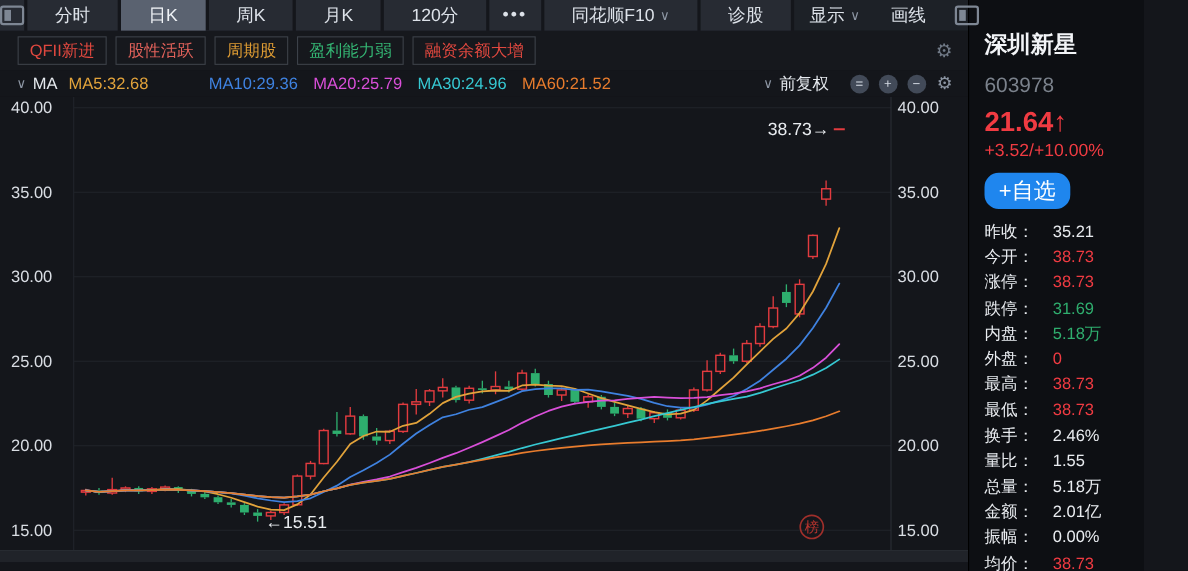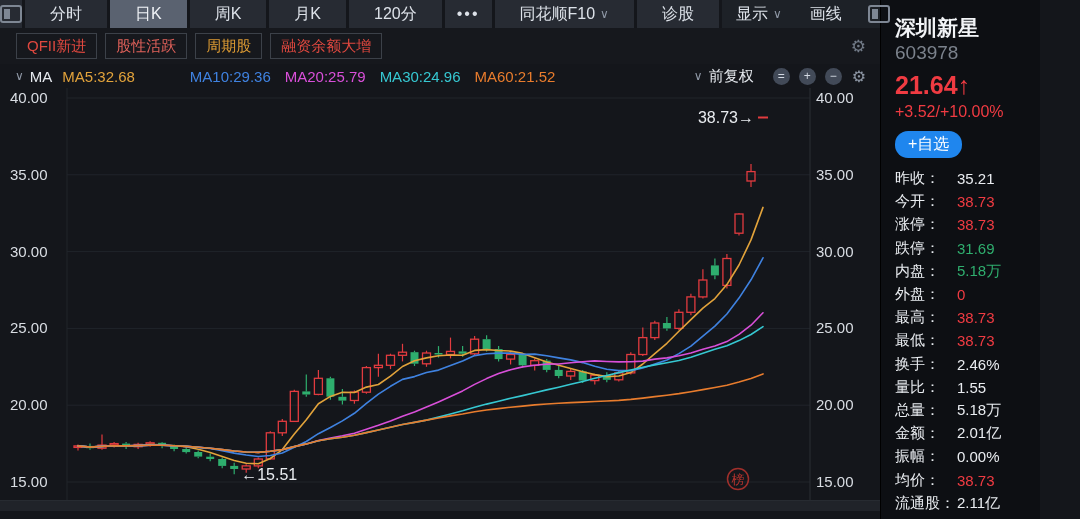--- a/index.html
+++ b/index.html
@@ -43,26 +43,26 @@
   .chart-wrap { height:412px; position:relative; background:#14161b; flex:0 0 auto; }
   svg { display:block; }
   .axis { fill:#d9dde3; font-size:15px; font-family:"Liberation Sans", sans-serif; }
   .ann  { fill:#e9ecf0; font-size:16px; font-family:"Liberation Sans", sans-serif; }
   .stamp { fill:#b8342e; font-size:13px; font-family:"Liberation Sans", sans-serif; }
 
   .bottom-strip { height:11px; background:#202329; border-top:1px solid #272b31; flex:0 0 auto; }
 
   
   .right-panel { width:160px; height:519px; background:#0d0f13; border-left:1px solid #000;
-                 padding:12px 0 0 14px; color:#e9ecf0; }
+                 padding:24px 0 0 14px; color:#e9ecf0; }
   .stock-name { font-size:21px; font-weight:bold; color:#f2f4f7; margin-top:2px; }
-  .stock-code { font-size:19px; color:#7b828c; margin-top:0; }
+  .stock-code { font-size:19px; color:#7b828c; margin-top:14px; }
   .stock-price { font-size:25px; font-weight:bold; color:#f03b42; margin-top:7px; }
   .stock-change { font-size:16px; color:#f03b42; margin-top:3px; }
-  .watch-btn { display:inline-block; background:#1f86ee; color:#fff; font-size:16px;
+  .watch-btn { display:inline-block; background:#1f86ee; color:#fff; font-size:20px;
                padding:3px 13px; border-radius:13px; margin:10px 0 9px; cursor:pointer; border:none; }
   .prow { height:23.2px; display:flex; align-items:center; font-size:15px; }
   .rl { color:#e9ecf0; min-width:62px; }
   .v-neutral { color:#e9ecf0; } .v-up { color:#f03b42; } .v-down { color:#2fae6e; }
 </style>
 </head>
 <body>
 
 <div class="app">
   <div class="left">
@@ -88,20 +88,21 @@
         </div>
       <div class="tb-icon-end">
         <span class="panel-icon"></span>
       </div>
     </div>
 
     <div class="tags-row" id="tags-row">
       <span class="tag-pill" style="color: rgb(224, 72, 63);">QFII新进</span>
         <span class="tag-pill" style="color: rgb(224, 97, 90);">股性活跃</span>
         <span class="tag-pill" style="color: rgb(221, 155, 51);">周期股</span>
+        <span class="tag-pill" style="color: rgb(52, 181, 115);">盈利能力弱</span>
         <span class="tag-pill" style="color: rgb(224, 72, 63);">融资余额大增</span>
         <span class="tags-gear">⚙</span>
     </div>
 
     <div class="ma-bar">
       <div class="ma-left">
         <span class="chev">∨</span>
         <span class="ma-group">MA</span>
         <span id="ma-items" style="display:flex">
             <span class="ma-item" style="color: rgb(226, 163, 59);">MA5:32.68</span>

